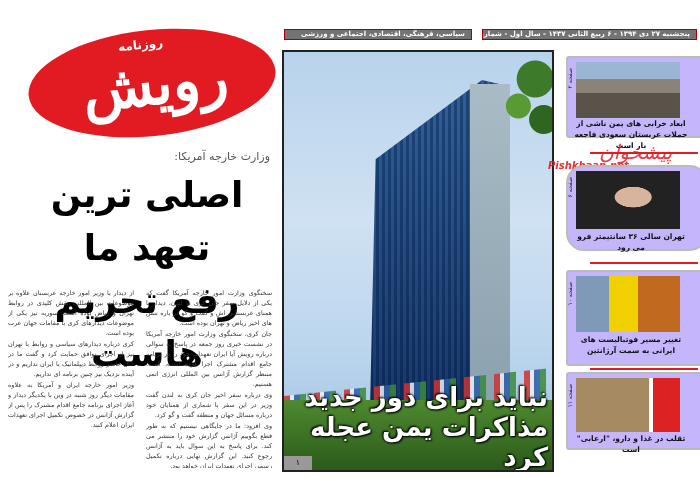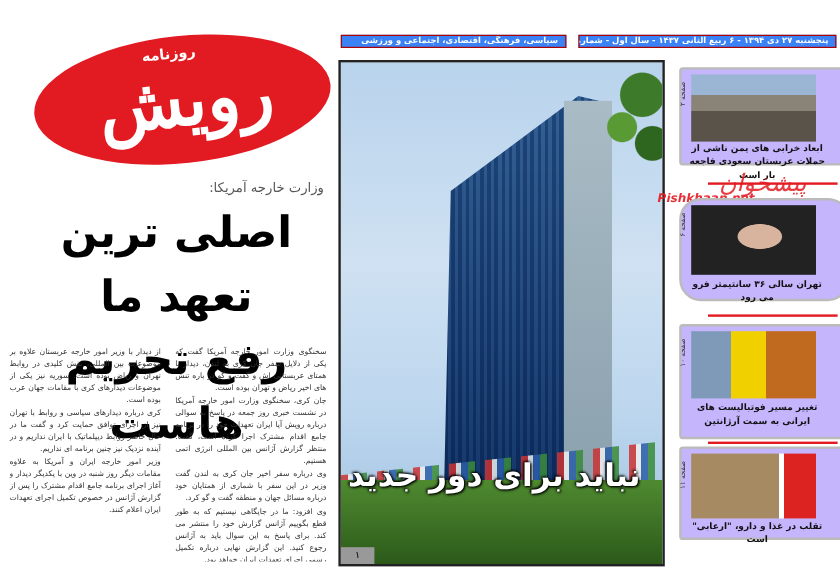--- a/index.html
+++ b/index.html
@@ -39,21 +39,21 @@
     position: absolute; top: 288px; width: 126px; height: 180px;
     direction: rtl; text-align: justify; font-size: 6.4px; line-height: 10px;
     color: #333; overflow: hidden;
   }
   .col-left { left: 8px; }
   .col-right { left: 146px; }
   .col p { margin-bottom: 1px; }
 
   
   .red-bar {
-    position: absolute; top: 29px; height: 11px; background: #3b82f6;
+    position: absolute; top: 29px; height: 11px; background: #737373;
     border: 1px solid #a00; color: #fff; font-size: 7px; line-height: 9px;
     direction: rtl; text-align: right; padding: 0 6px; white-space: nowrap; overflow: hidden;
     font-weight: bold;
   }
   .bar-sections { left: 284px; width: 188px; }
   .bar-info { left: 482px; width: 215px; }
 
   
   .main-photo {
     position: absolute; left: 282px; top: 50px; width: 272px; height: 422px;
@@ -82,21 +82,21 @@
     background: linear-gradient(180deg, #4f8a30, #2c5a1a);
   }
   .flags {
     position: absolute; left: 0; bottom: 62px; width: 100%; height: 40px;
     background: repeating-linear-gradient(90deg, #c33 0 6px, #eee 6px 10px, #2a5ea8 10px 16px, #3a8a3a 16px 22px, transparent 22px 30px);
     opacity: .85;
     clip-path: polygon(0 70%, 100% 0, 100% 100%, 0 100%);
   }
   .photo-headline {
     position: absolute; left: 6px; top: 330px; width: 258px;
-    direction: rtl; text-align: left; color: #fff; font-weight: 900;
+    direction: rtl; text-align: right; color: #fff; font-weight: 900;
     font-size: 26px; line-height: 30px;
     text-shadow: 0 0 3px #000, 1px 1px 2px #000, -1px -1px 2px #000;
   }
   .page-num-badge {
     position: absolute; left: 0; bottom: 0; width: 28px; height: 14px;
     background: #999; color: #000; font-size: 8px; text-align: center; line-height: 14px;
   }
 
   
   .teaser {
@@ -171,20 +171,21 @@
 </div>
 
 <div class="main-photo">
   <div class="building"></div>
   <div class="building-side"></div>
   <div class="tree"></div>
   <div class="flags"></div>
   <div class="hedge"></div>
   <div class="photo-headline">
     <div>نباید برای دور جدید</div>
+    <div>مذاکرات یمن عجله کرد</div>
   </div>
   <div class="page-num-badge">۱</div>
 </div>
 
 <div class="teaser t1">
   <div class="teaser-img"></div>
   <div class="teaser-page">صفحه ۲</div>
   <div class="teaser-caption">ابعاد خرابی های یمن ناشی از حملات عربستان سعودی فاجعه بار است</div>
 </div>
 <div class="teaser-rule" style="top:152px"></div>

